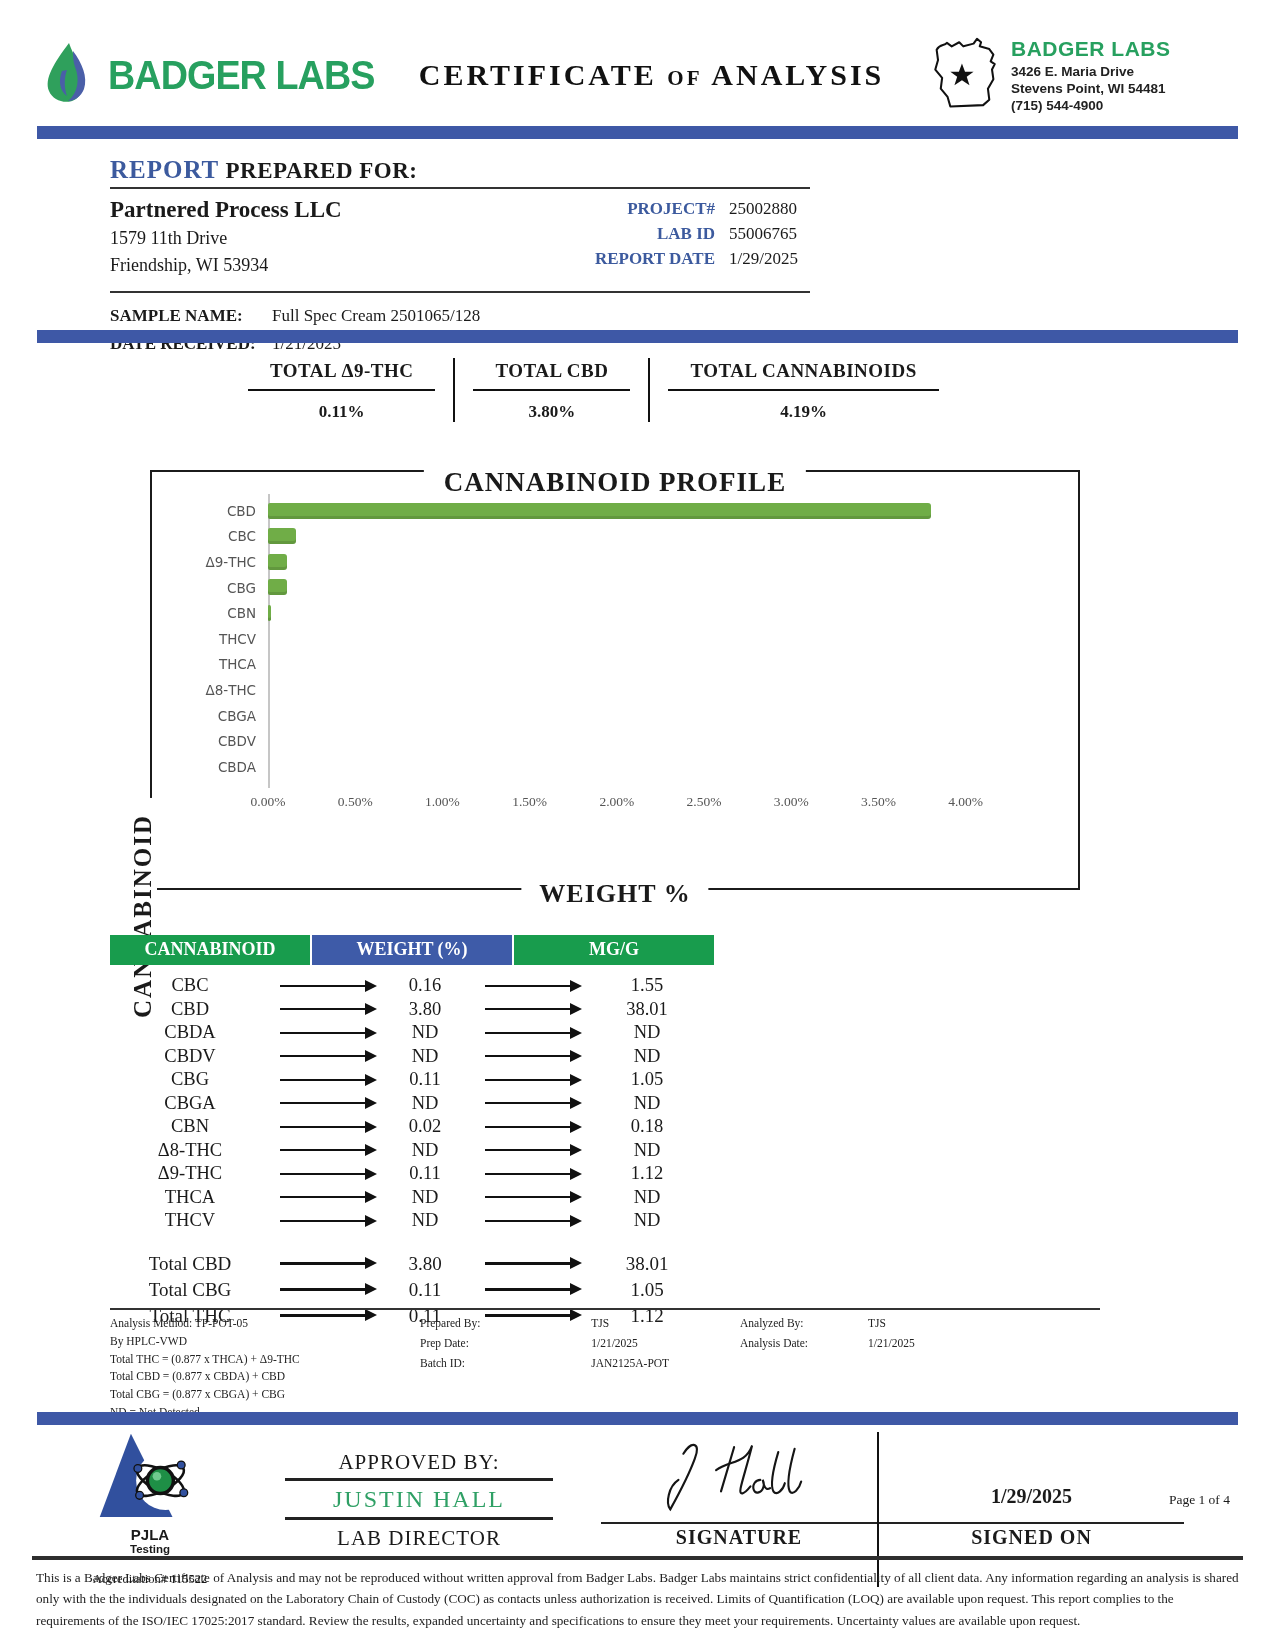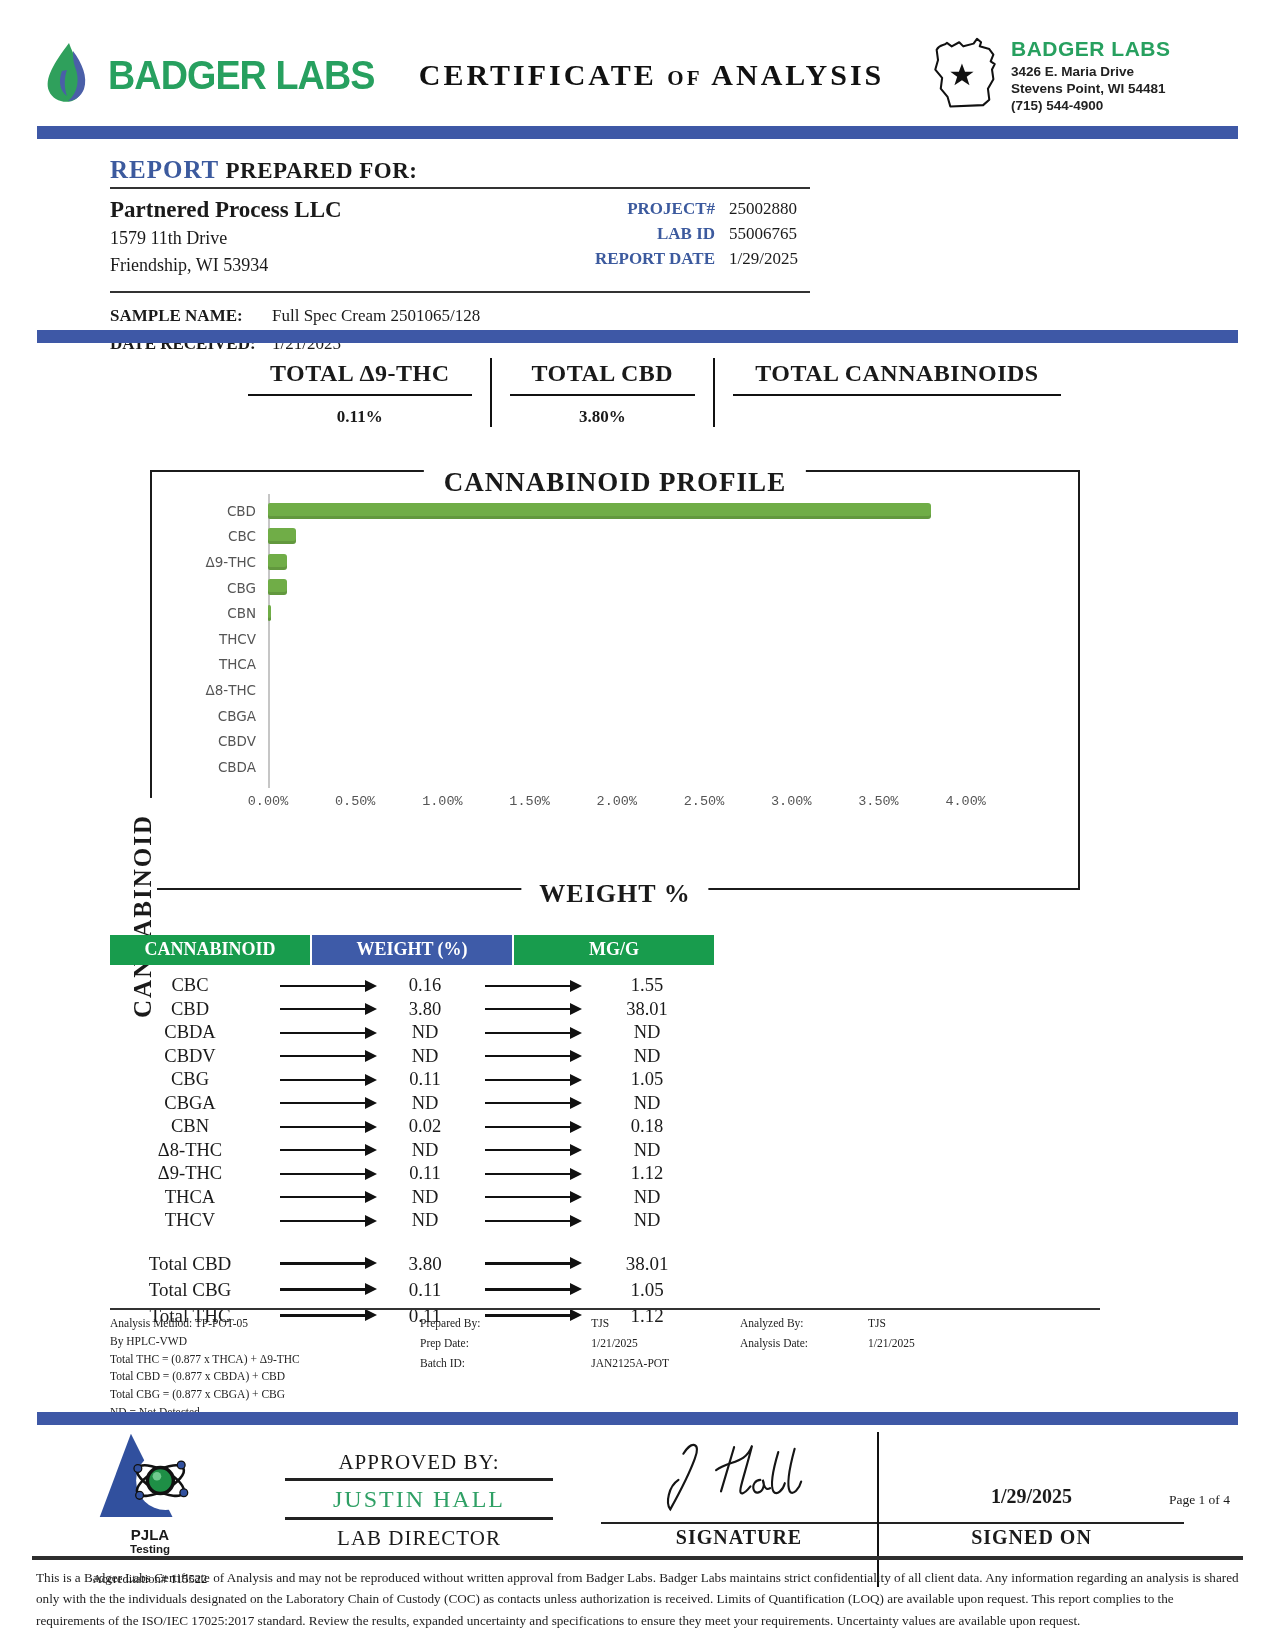--- a/index.html
+++ b/index.html
@@ -35,41 +35,41 @@
   .meta { display:grid; grid-template-columns:auto auto; column-gap:14px; row-gap:5px; align-content:start; margin-top:2px; margin-right:12px; }
   .meta-label { color:#3C5A9E; font-weight:700; font-size:17px; text-align:right; }
   .meta-value { font-size:17px; }
   .sample-block { border-top:2.5px solid #333; padding-top:9px; font-size:17px; line-height:1.65; }
   .s-lbl { font-weight:700; display:inline-block; min-width:162px; }
 
   
   .totals { position:absolute; top:358px; left:230px; display:flex; }
   .tot-cell { text-align:center; padding:0 4px; }
   .tot-cell + .tot-cell { border-left:2px solid #111; }
-  .tot-label { font-size:24px; font-weight:700; letter-spacing:.5px; border-bottom:2.5px solid #111; padding:2px 22px 7px 22px; margin:0 14px; white-space:nowrap; }
+  .tot-label { font-size:19px; font-weight:700; letter-spacing:.5px; border-bottom:2.5px solid #111; padding:2px 22px 7px 22px; margin:0 14px; white-space:nowrap; }
   .tot-value { font-size:17px; font-weight:700; padding-top:11px; }
 
   
   .chart-frame { position:absolute; top:470px; left:150px; width:930px; height:420px; border:2.5px solid #1b1b1b; background:#fff; }
   .chart-title { position:absolute; top:-19px; left:50%; transform:translateX(-50%); background:#fff;
     padding:0 20px; font-size:27px; font-weight:700; letter-spacing:1px; white-space:nowrap;margin-top:14px; }
   .chart-ylabel { position:absolute; left:-23px; top:50%; transform:translateY(-50%); background:#fff;
     writing-mode:vertical-rl; text-orientation:mixed; rotate:180deg;
     font-size:25px; font-weight:700; letter-spacing:2px; padding:16px 0; }
   .chart-xlabel { position:absolute; bottom:-21px; left:50%; transform:translateX(-50%); background:#fff;
     padding:0 18px; font-size:26px; font-weight:700; letter-spacing:1px; }
   #chart-rows { position:absolute; left:20px; right:60px; top:26px; }
   .crow { display:flex; align-items:center; height:25.6px; }
   .clabel { width:96px; text-align:right; padding-right:12px; font-family:"DejaVu Sans", sans-serif;
     font-size:13.5px; color:#555; }
   .cbars { flex:1; height:100%; position:relative; }
   .cbar { position:absolute; left:0; top:4.6px; height:16px; background:#70AD47; border-radius:2px 3px 3px 2px; box-shadow:inset 0 -3px 0 rgba(0,0,0,.12); }
   #chart-axis { position:absolute; left:116px; top:22px; height:294px; width:2px; background:#c6c6c6; }
   #chart-ticks { position:absolute; left:116px; right:60px; top:322px; height:20px; }
-  .tick { position:absolute; transform:translateX(-50%); font-family:Liberation Mono, monospace; font-size:13.5px; color:#555; white-space:nowrap; }
+  .tick { position:absolute; transform:translateX(-50%); font-family:Liberation Serif, serif; font-size:13.5px; color:#555; white-space:nowrap; }
 
   
   .results { position:absolute; top:935px; left:110px; width:604px; }
   .thead { display:flex; }
   .th { width:200px; text-align:center; color:#fff; font-weight:700; font-size:18px; padding:4px 0 5px; }
   .th + .th { margin-left:2px; }
   .th-green { background:#189C4D; } .th-blue { background:#3E5BA8; }
   .trow { display:grid; grid-template-columns:160px 105px 100px 105px 134px; align-items:center; height:23.5px; font-size:18.5px; }
   .trow .name, .trow .val { text-align:center; }
   .arrow { position:relative; height:2.4px; background:#111; width:86px; margin:0 auto; }
@@ -174,20 +174,21 @@
       <div class="tot-cell">
         <div class="tot-label">TOTAL Δ9-THC</div>
         <div class="tot-value">0.11%</div>
       </div>
       <div class="tot-cell">
         <div class="tot-label">TOTAL CBD</div>
         <div class="tot-value">3.80%</div>
       </div>
       <div class="tot-cell">
         <div class="tot-label">TOTAL CANNABINOIDS</div>
+        <div class="tot-value">4.19%</div>
       </div>
     </section>
 
   <section class="chart-frame">
     <div class="chart-title">CANNABINOID PROFILE</div>
     <div class="chart-ylabel">CANNABINOID</div>
     <div id="chart-axis"></div>
     <div id="chart-rows">
         <div class="crow">
           <div class="clabel">CBD</div>

